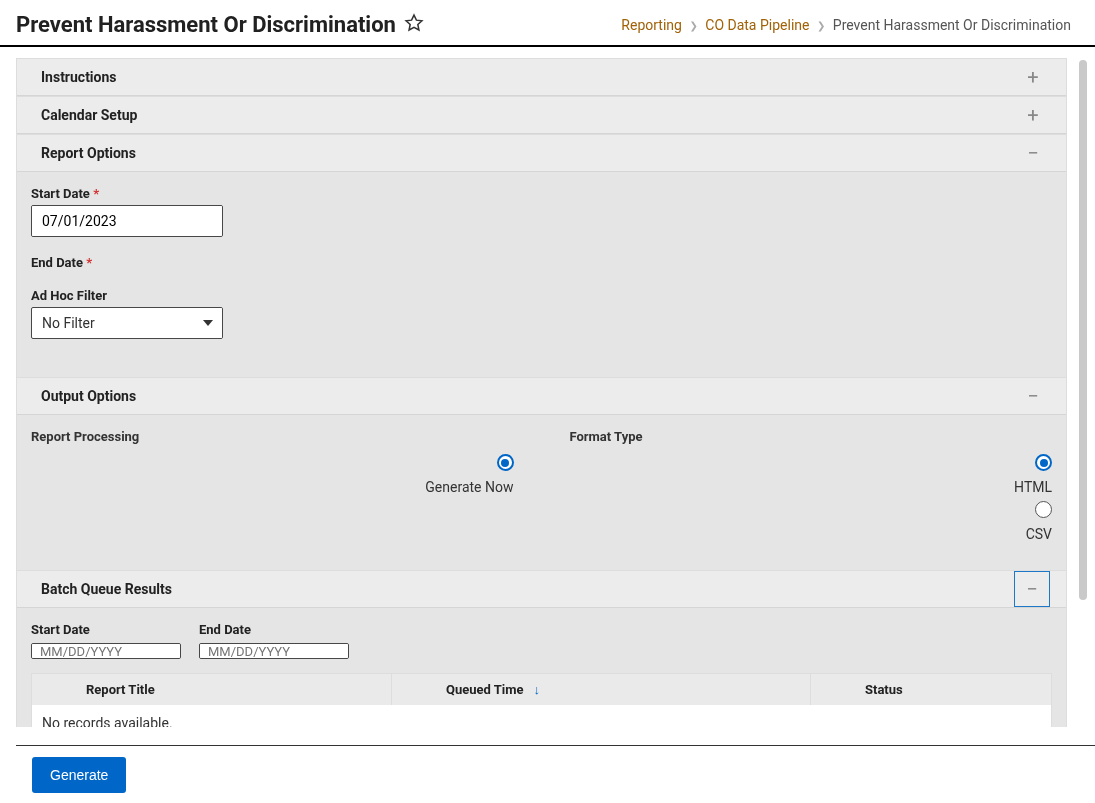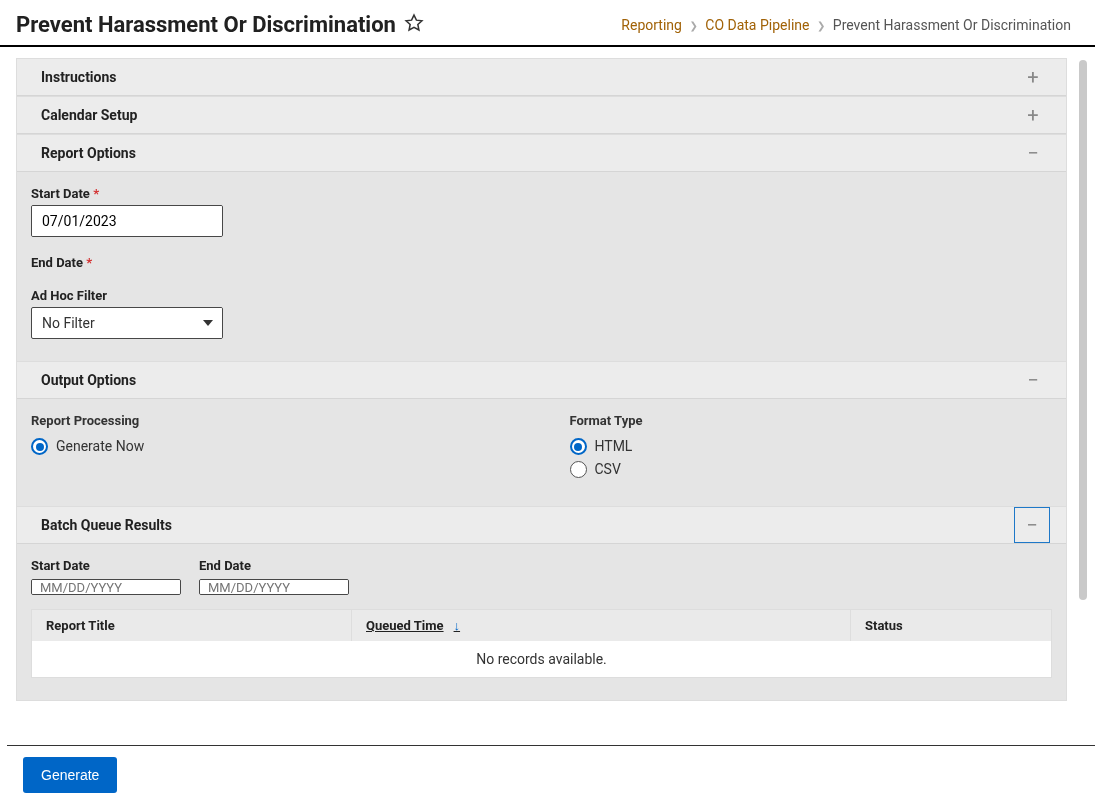--- a/index.html
+++ b/index.html
@@ -164,24 +164,25 @@
     gap: 56px;
   }
   .col { flex: 1; }
   .group-title {
     font-weight: 700;
     font-size: 13px;
     margin-bottom: 10px;
   }
   .radio-row {
     display: flex;
-    align-items: flex-start;
+    align-items: flex-end;
     gap: 8px;
     margin-bottom: 6px;
     font-size: 14px;
+    flex-direction: column;
   }
   .radio {
     width: 17px;
     height: 17px;
     border-radius: 50%;
     border: 1.5px solid #555;
     display: inline-flex;
     align-items: center;
     justify-content: center;
     background: #fff;
@@ -231,39 +232,40 @@
   .results-head {
     display: flex;
     background: #eaeaea;
   }
   .th {
     padding: 8px 14px;
     font-weight: 700;
     font-size: 13px;
     color: #222;
     border-right: 1px solid #ddd;
+    margin-left: 40px;
   }
   .th.col1 { width: 320px; }
-  .th.col2 { flex: 1; display:flex; align-items:center; gap:10px;text-decoration:underline; }
+  .th.col2 { flex: 1; display:flex; align-items:center; gap:10px; }
   .th.col3 { width: 200px; border-right: none; }
   .sort-arrow {
     color: #0066c7;
     font-size: 13px;
   }
   .no-records {
-    text-align: center;
+    text-align: left;
     padding: 10px;
     font-size: 14px;
     color: #333;
     background: #fff;
   }
   .footer {
     position: absolute;
     bottom: 0;
-    left: 7px;
+    left: 16px;
     right: 0;
     height: 58px;
     border-top: 1.5px solid #333;
     padding: 11px 16px;
     background: #fff;
     display: flex;
     align-items: center;
   }
   .generate-btn {
     background: #0066c7;
@@ -331,21 +333,21 @@
 
           </div>
         </div>
 
         <div class="field-group">
           <label class="field-label">
             <span>End Date</span> <span class="req">*</span>
           </label>
         </div>
 
-        <div class="field-group" style="margin-bottom:0;">
+        <div class="field-group" style="margin-bottom:16px;">
           <label class="field-label">Ad Hoc Filter</label>
           <div class="select-wrap">
             <span class="val">No Filter</span>
             <div class="dd-btn">
                 <div class="dd-svg"></div>
               </div>
           </div>
         </div>
       </div>
     </div>

